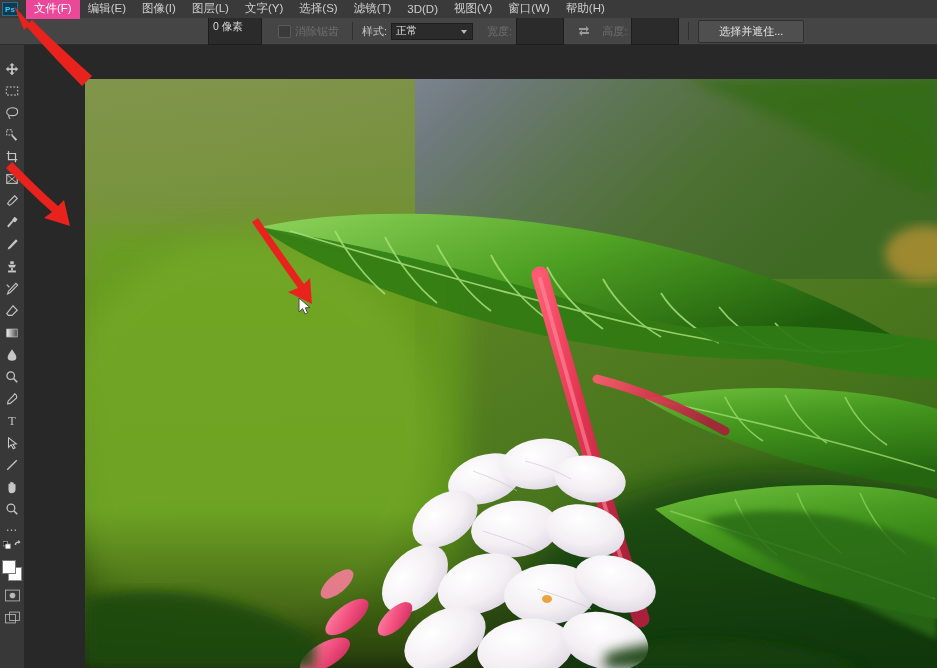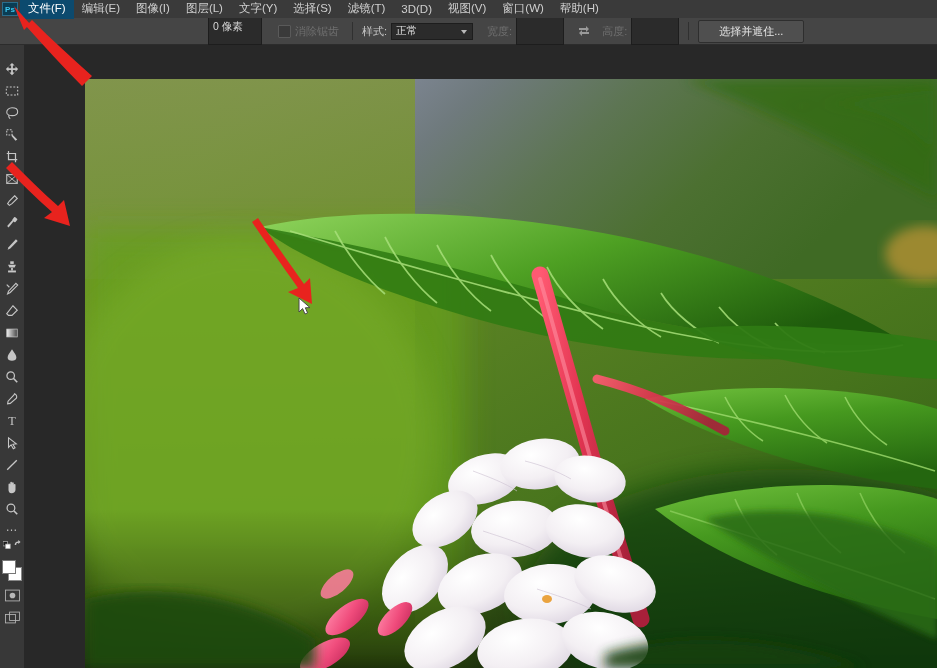--- a/index.html
+++ b/index.html
@@ -23,40 +23,40 @@
     position: absolute;
     left: 0; top: 0;
     width: 937px; height: 18px;
     background: #3a3a3a;
     display: flex;
     align-items: center;
     z-index: 30;
   }
   .ps-logo {
     width: 16px; height: 14px;
-    margin: 0 2px 0 2px;
+    margin: 0 8px 0 2px;
     background: #0a3d54;
     border: 1px solid #2a6d8c;
     box-sizing: border-box;
     color: #3cc8f0;
     font-size: 8px;
     line-height: 14px;
     text-align: center;
     font-weight: bold;
     flex: 0 0 auto;
   }
   .menu-item {
     color: #cfcfcf;
     font-size: 11.5px;
     padding: 2px 8px 3px 8px;
     white-space: nowrap;
     cursor: default;
   }
   .menu-item.active {
-    background: #0c4a6e;
+    background: #ec4899;
     color: #ffffff;
   }
 
   
   #optionsbar {
     position: absolute;
     left: 0; top: 18px;
     width: 937px; height: 26px;
     background: #454545;
     border-bottom: 1px solid #2c2c2c;

